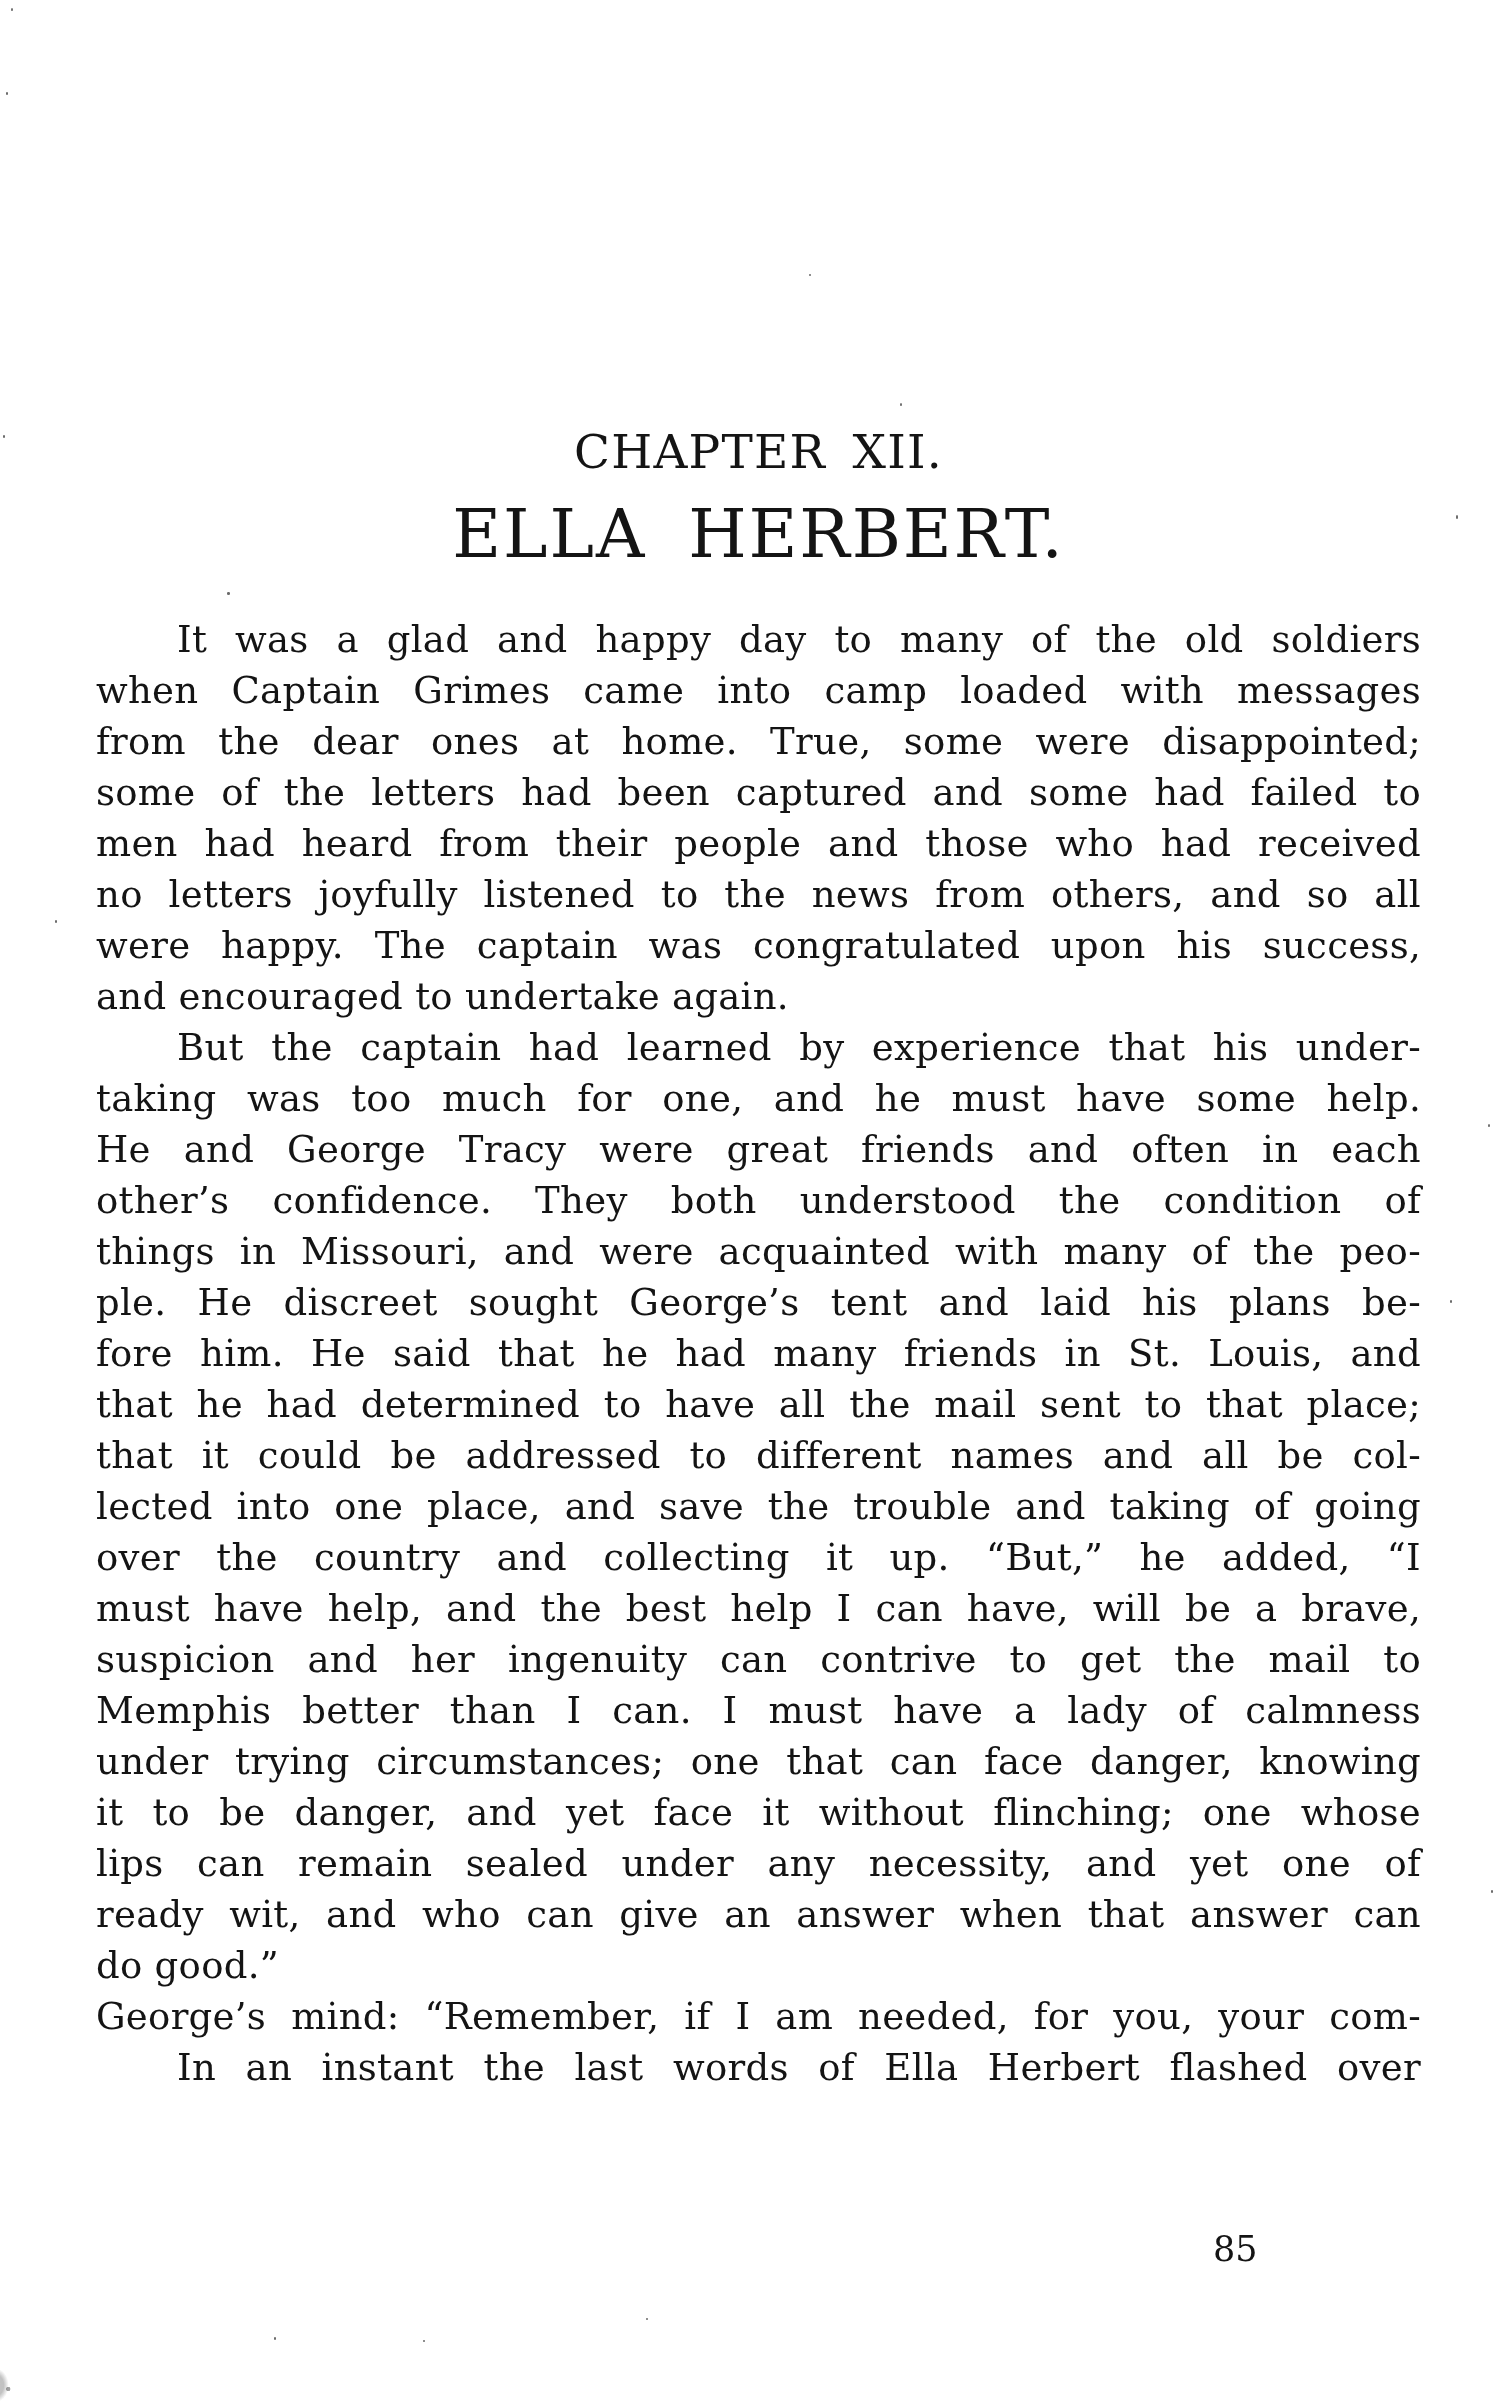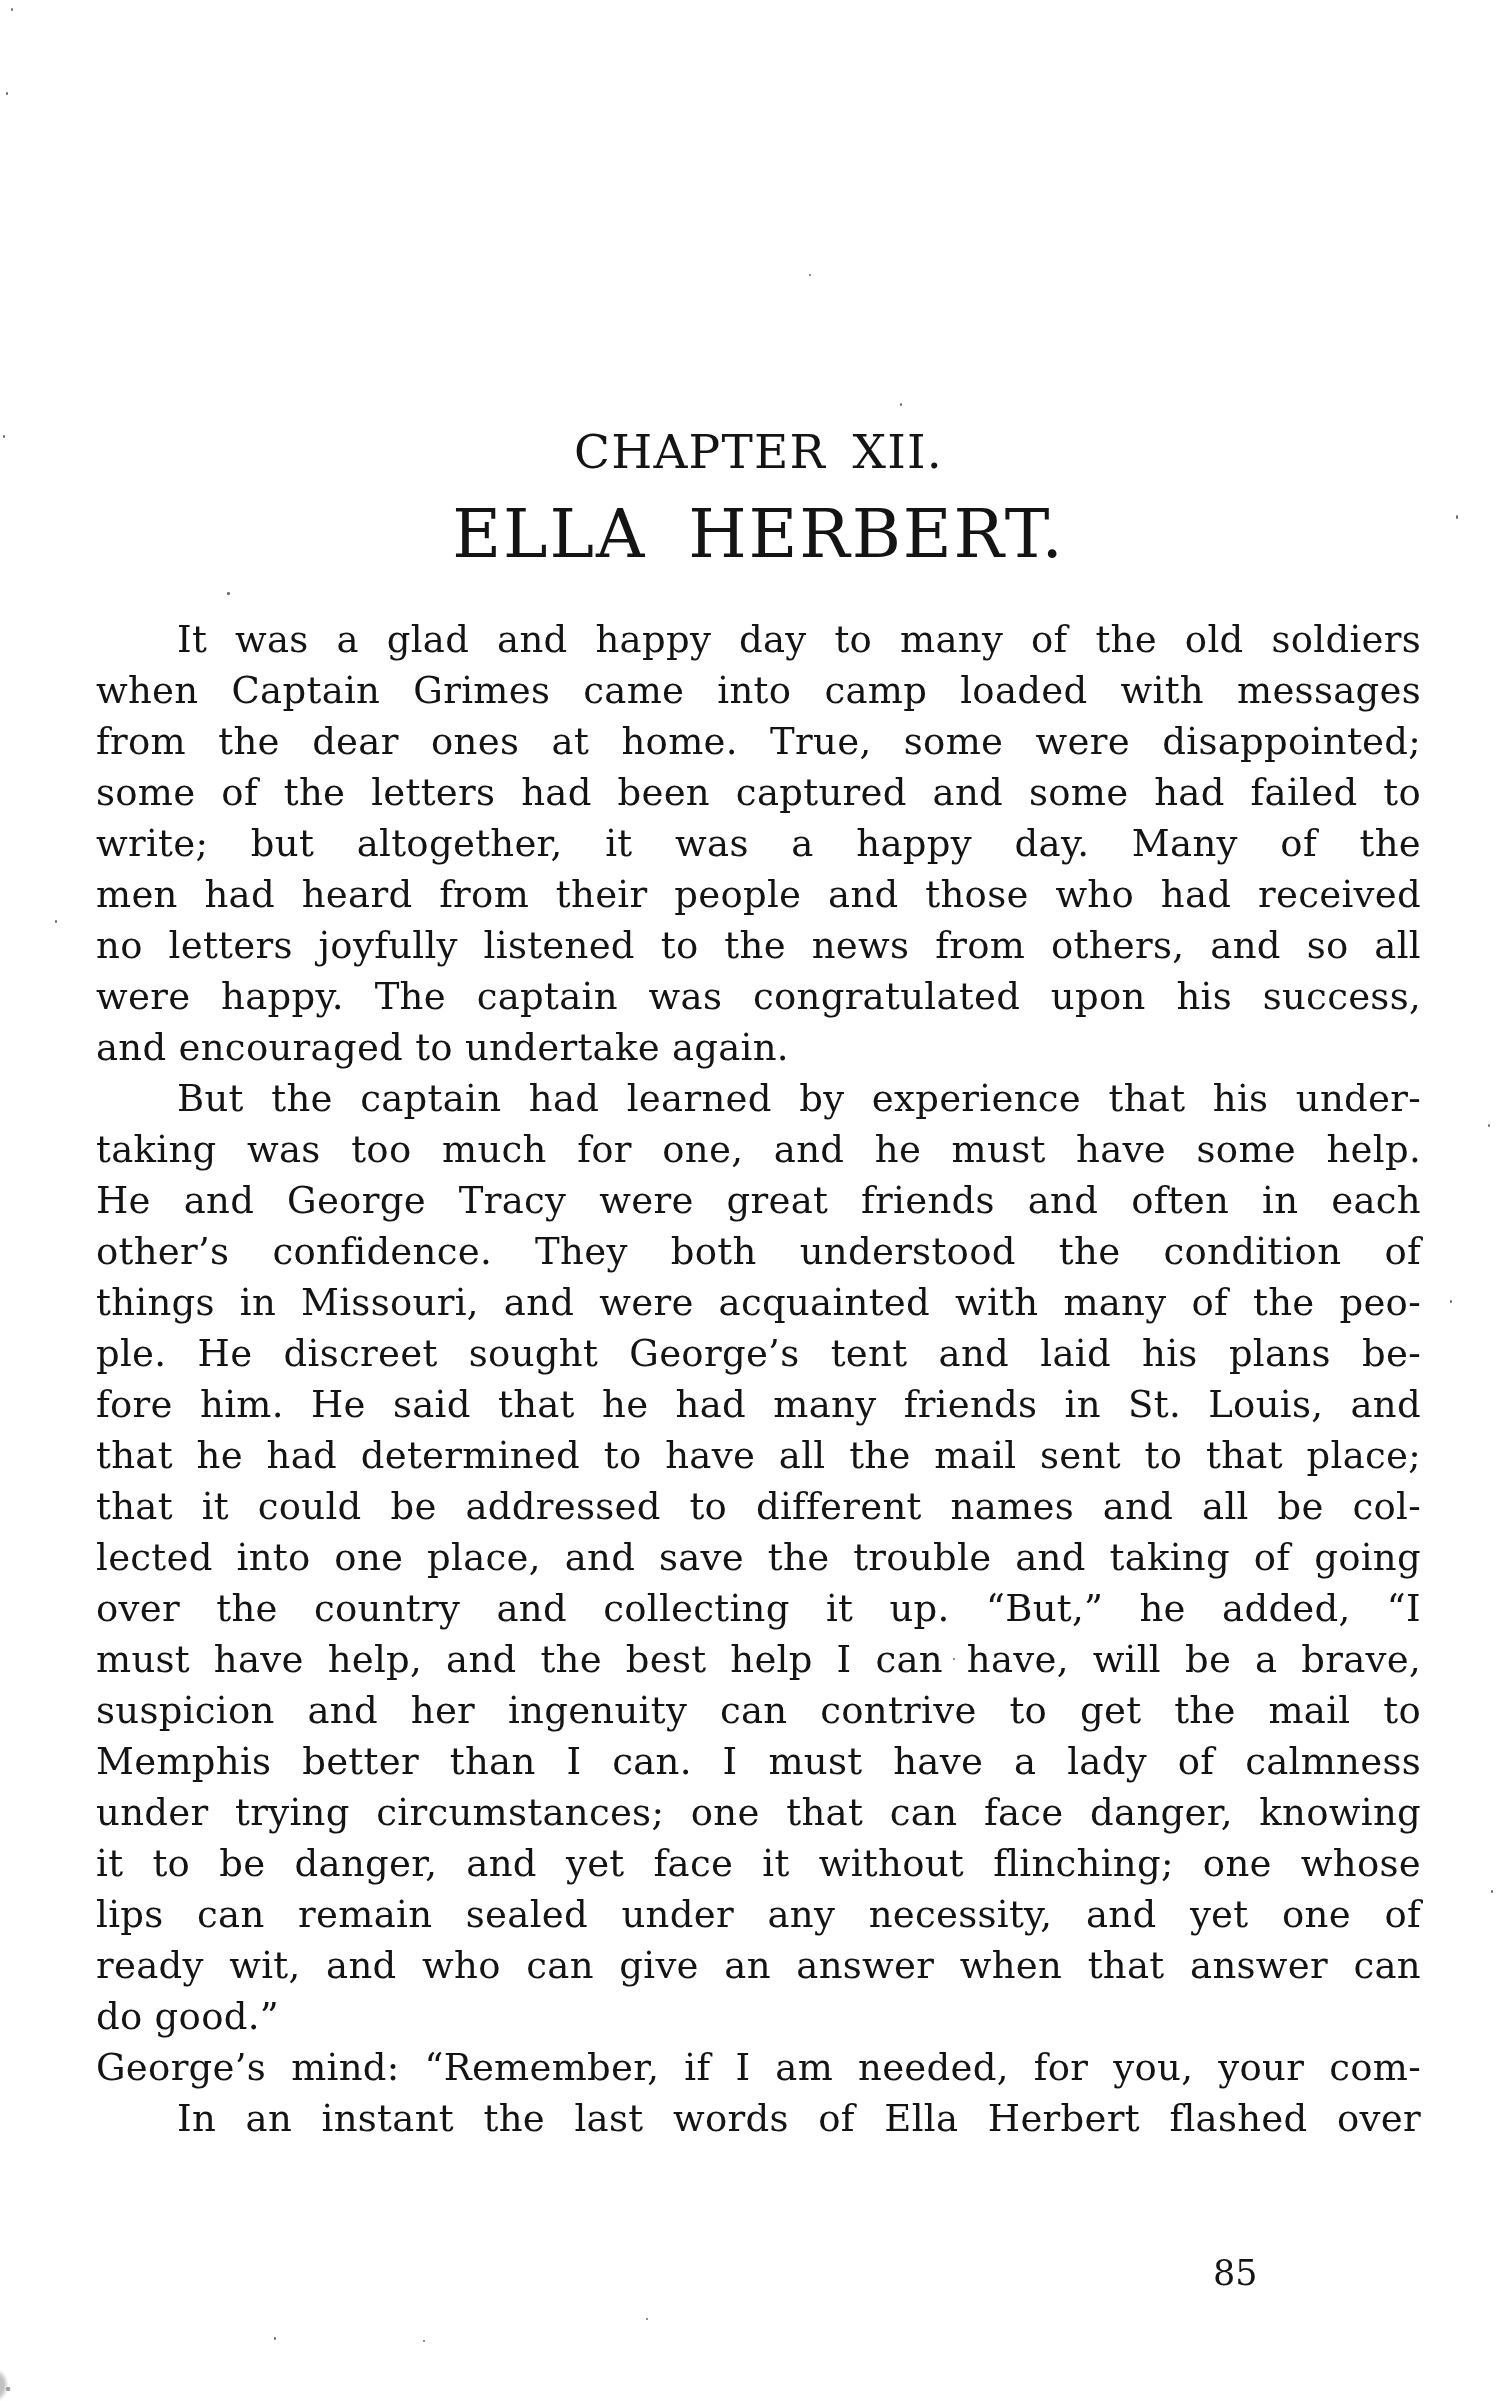--- a/index.html
+++ b/index.html
@@ -36,21 +36,21 @@
     height:51px;line-height:51px;
     text-align:justify;
     text-align-last:justify;
     white-space:normal;
     overflow:visible;
   }
   .line.indent{padding-left:81px;}
   .line.end{text-align-last:left;}
   .pagenum{
     position:absolute;top:2228px;left:1213px;
-    font-size:35px;line-height:1.2;margin-top:24px;
+    font-size:35px;line-height:1.2;
   }
   
   .speck{position:absolute;background:#3a3a3a;border-radius:50%;opacity:.75;}
   .smudge{
     position:absolute;left:-16px;top:2344px;width:44px;height:75px;
     background:
       radial-gradient(circle at 30% 30%, rgba(60,60,60,.55) 0 2.5px, transparent 3.1px),
       radial-gradient(circle at 55% 60%, rgba(70,70,70,.5) 0 1.9px, transparent 2.5px),
       radial-gradient(circle at 20% 80%, rgba(40,40,40,.6) 0 3.1px, transparent 3.7px),
       radial-gradient(circle at 45% 90%, rgba(90,90,90,.5) 0 2.5px, transparent 3.1px),
@@ -65,21 +65,20 @@
 
   <div class="chapter">CHAPTER XII.</div>
 
   <div class="title">ELLA HERBERT.</div>
 
   <div class="body-text">
       <div class="line indent">It was a glad and happy day to many of the old soldiers</div>
       <div class="line">when Captain Grimes came into camp loaded with messages</div>
       <div class="line">from the dear ones at home.  True, some were disappointed;</div>
       <div class="line">some of the letters had been captured and some had failed to</div>
-      <div class="line">write; but altogether, it was a happy day.  Many of the</div>
       <div class="line">men had heard from their people and those who had received</div>
       <div class="line">no letters joyfully listened to the news from others, and so all</div>
       <div class="line">were happy.  The captain was congratulated upon his success,</div>
       <div class="line end">and encouraged to undertake again.</div>
       <div class="line indent">But the captain had learned by experience that his under-</div>
       <div class="line">taking was too much for one, and he must have some help.</div>
       <div class="line">He and George Tracy were great friends and often in each</div>
       <div class="line">other’s confidence.  They both understood the condition of</div>
       <div class="line">things in Missouri, and were acquainted with many of the peo-</div>
       <div class="line">ple.  He discreet sought George’s tent and laid his plans be-</div>

